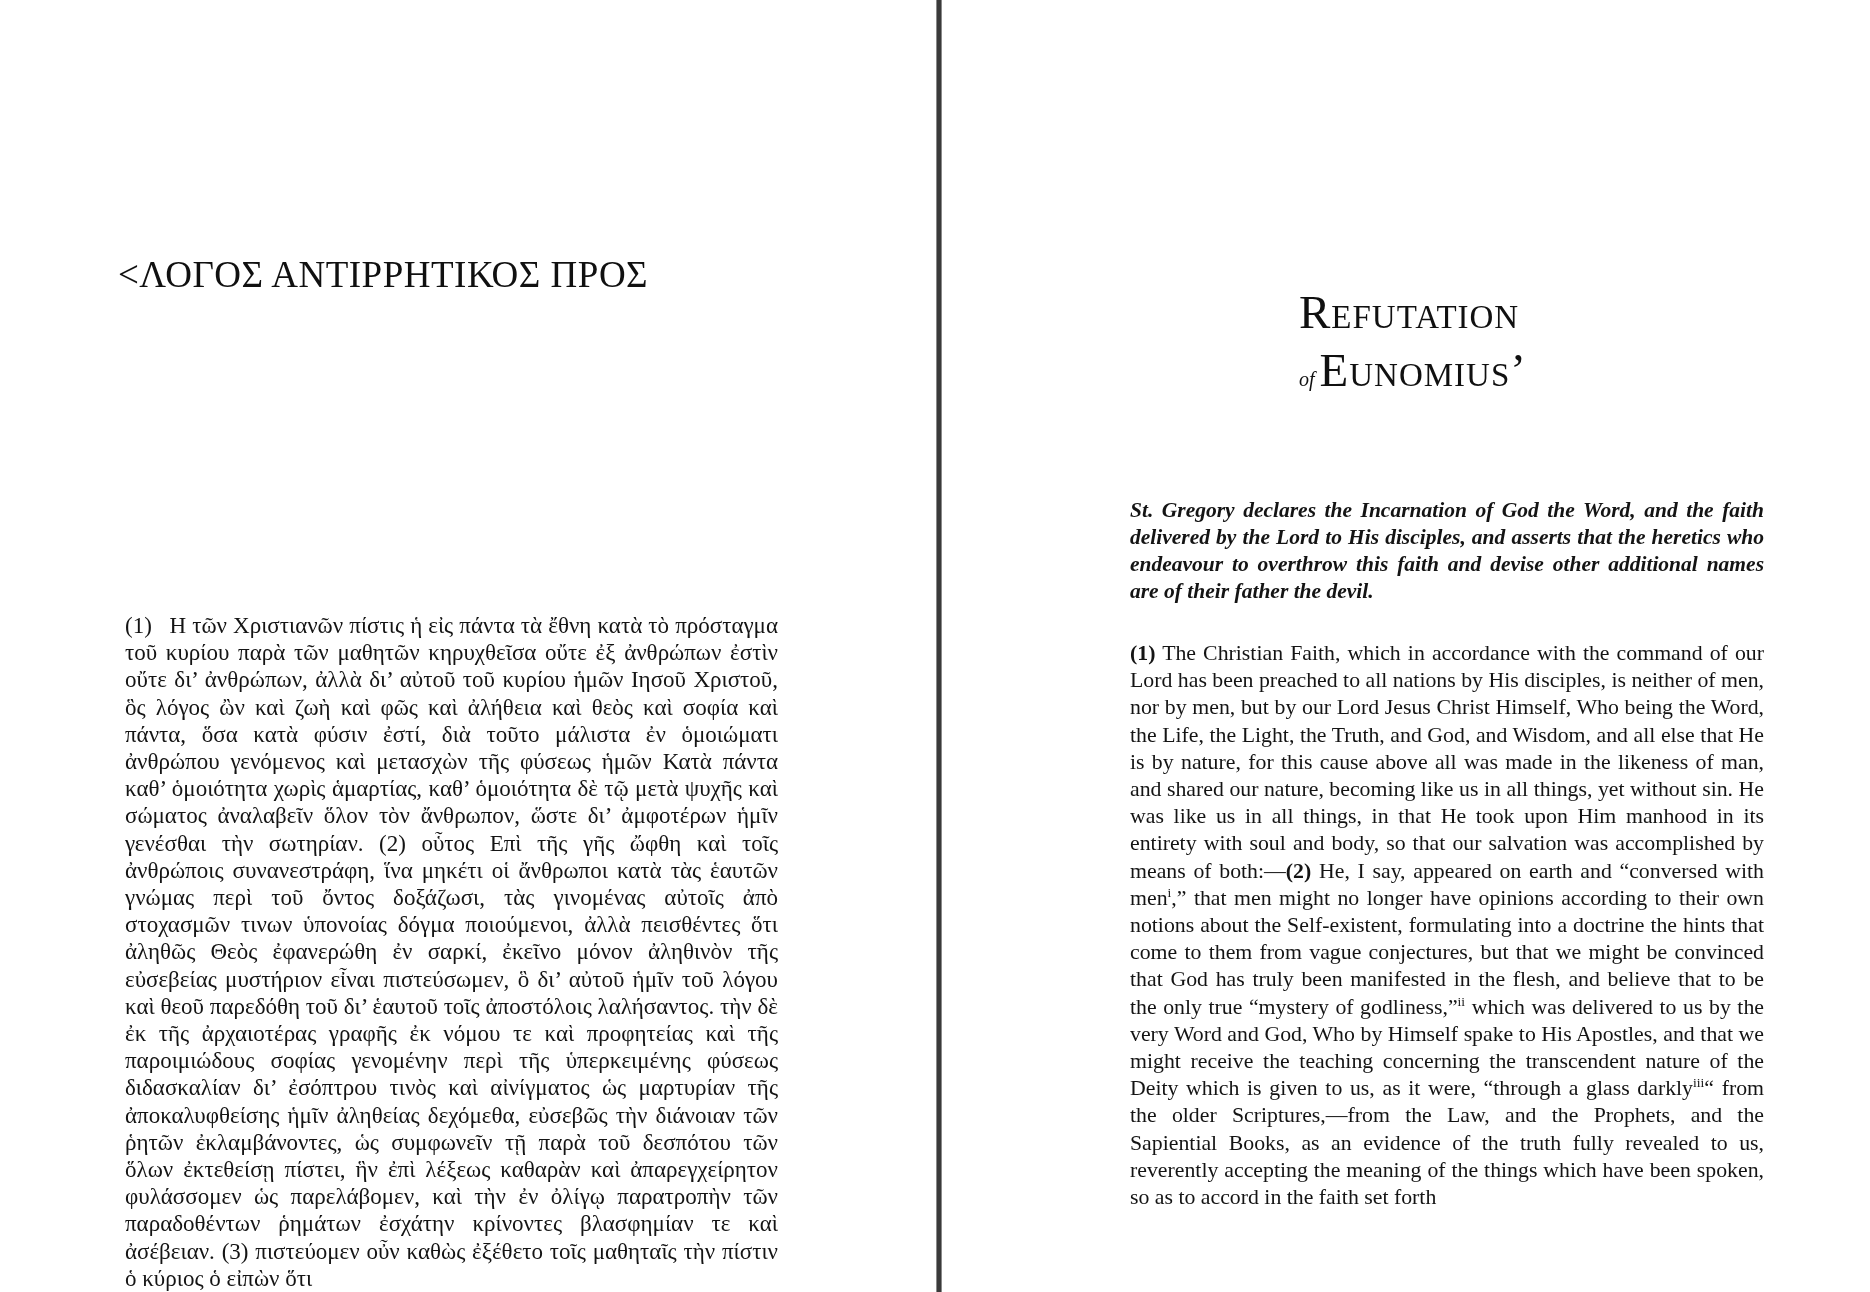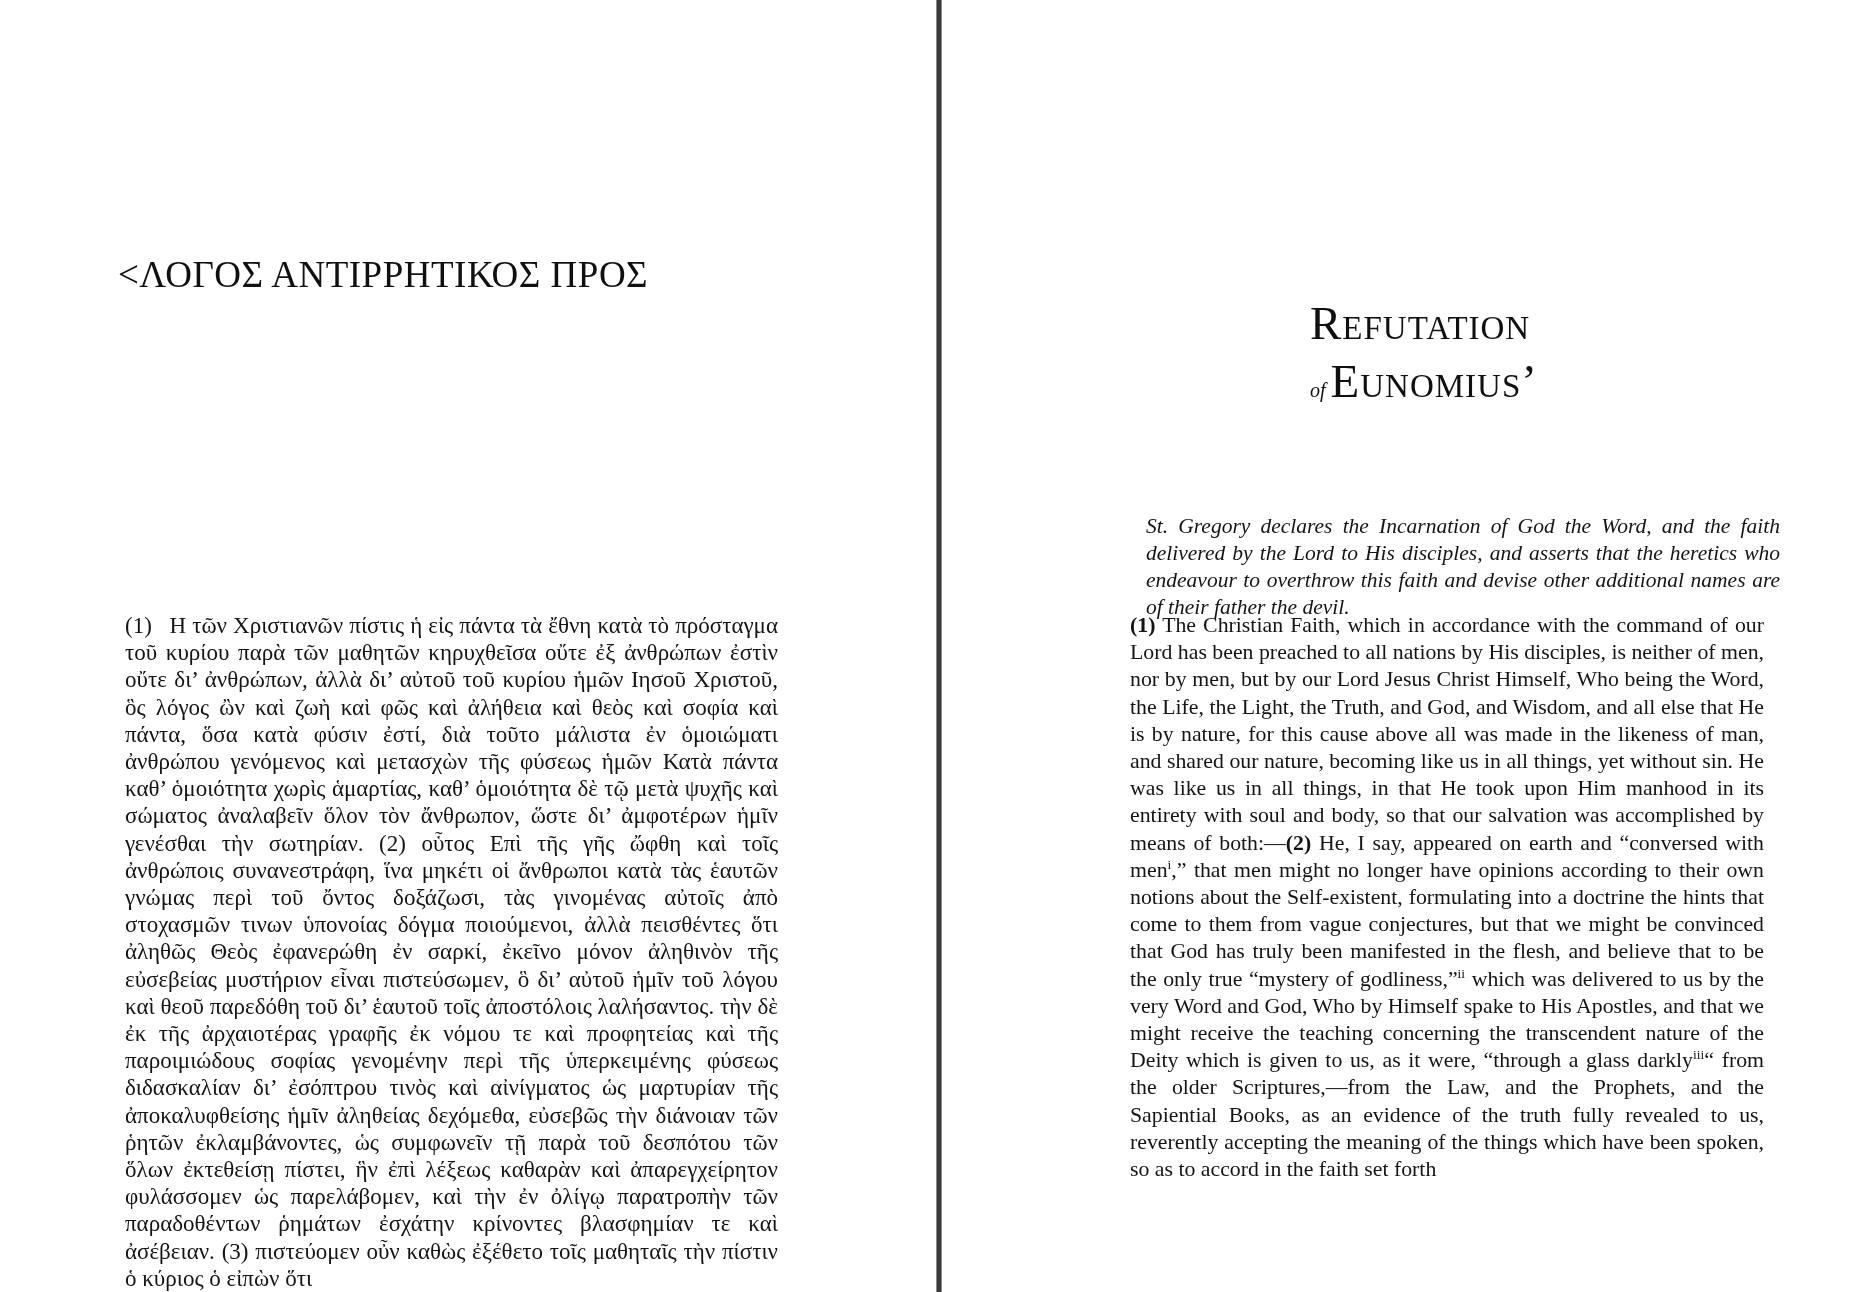--- a/index.html
+++ b/index.html
@@ -62,21 +62,21 @@
     width: 634px;
     font-style: italic;
     font-size: 21.5px;
     line-height: 27px;
     text-align: justify;
     text-justify: inter-word;
     color: #141414;
   }
   .eng-body {
     position: absolute;
-    left: 1130px; top: 612px;
+    left: 1130px; top: 640px;
     width: 634px;
     font-size: 21.8px;
     line-height: 27.2px;
     text-align: justify;
     text-justify: inter-word;
     color: #141414;
   }
   .eng-body b { font-weight: bold; }
   sup.note {
     font-size: 62%;
@@ -91,21 +91,21 @@
 
 <div>
   <h1 class="greek-title" style="margin:0; font-weight:normal;">
     <span>&lt;ΛΟΓΟΣ ΑΝΤΙΡΡΗΤΙΚΟΣ ΠΡΟΣ</span><br>
   </h1>
 
   <p class="greek-body" style="margin:0;">(1)  Η τῶν Χριστιανῶν πίστις ἡ εἰς πάντα τὰ ἔθνη κατὰ τὸ πρόσταγμα τοῦ κυρίου παρὰ τῶν μαθητῶν κηρυχθεῖσα οὔτε ἐξ ἀνθρώπων ἐστὶν οὔτε δι’ ἀνθρώπων, ἀλλὰ δι’ αὐτοῦ τοῦ κυρίου ἡμῶν Ιησοῦ Χριστοῦ, ὃς λόγος ὢν καὶ ζωὴ καὶ φῶς καὶ ἀλήθεια καὶ θεὸς καὶ σοφία καὶ πάντα, ὅσα κατὰ φύσιν ἐστί, διὰ τοῦτο μάλιστα ἐν ὁμοιώματι ἀνθρώπου γενόμενος καὶ μετασχὼν τῆς φύσεως ἡμῶν Κατὰ πάντα καθ’ ὁμοιότητα χωρὶς ἁμαρτίας, καθ’ ὁμοιότητα δὲ τῷ μετὰ ψυχῆς καὶ σώματος ἀναλαβεῖν ὅλον τὸν ἄνθρωπον, ὥστε δι’ ἀμφοτέρων ἡμῖν γενέσθαι τὴν σωτηρίαν. (2) οὗτος Επὶ τῆς γῆς ὤφθη καὶ τοῖς ἀνθρώποις συνανεστράφη, ἵνα μηκέτι οἱ ἄνθρωποι κατὰ τὰς ἑαυτῶν γνώμας περὶ τοῦ ὄντος δοξάζωσι, τὰς γινομένας αὐτοῖς ἀπὸ στοχασμῶν τινων ὑπονοίας δόγμα ποιούμενοι, ἀλλὰ πεισθέντες ὅτι ἀληθῶς Θεὸς ἐφανερώθη ἐν σαρκί, ἐκεῖνο μόνον ἀληθινὸν τῆς εὐσεβείας μυστήριον εἶναι πιστεύσωμεν, ὃ δι’ αὐτοῦ ἡμῖν τοῦ λόγου καὶ θεοῦ παρεδόθη τοῦ δι’ ἑαυτοῦ τοῖς ἀποστόλοις λαλήσαντος. τὴν δὲ ἐκ τῆς ἀρχαιοτέρας γραφῆς ἐκ νόμου τε καὶ προφητείας καὶ τῆς παροιμιώδους σοφίας γενομένην περὶ τῆς ὑπερκειμένης φύσεως διδασκαλίαν δι’ ἐσόπτρου τινὸς καὶ αἰνίγματος ὡς μαρτυρίαν τῆς ἀποκαλυφθείσης ἡμῖν ἀληθείας δεχόμεθα, εὐσεβῶς τὴν διάνοιαν τῶν ῥητῶν ἐκλαμβάνοντες, ὡς συμφωνεῖν τῇ παρὰ τοῦ δεσπότου τῶν ὅλων ἐκτεθείσῃ πίστει, ἣν ἐπὶ λέξεως καθαρὰν καὶ ἀπαρεγχείρητον φυλάσσομεν ὡς παρελάβομεν, καὶ τὴν ἐν ὀλίγῳ παρατροπὴν τῶν παραδοθέντων ῥημάτων ἐσχάτην κρίνοντες βλασφημίαν τε καὶ ἀσέβειαν. (3) πιστεύομεν οὖν καθὼς ἐξέθετο τοῖς μαθηταῖς τὴν πίστιν ὁ κύριος ὁ εἰπὼν ὅτι</p>
 </div>
 
 <div>
-  <h1 class="eng-title" style="margin:16px; font-weight:normal;">
+  <h1 class="eng-title" style="margin:5px; font-weight:normal;">
     <span>Refutation</span><br>
     <span class="of-word">of </span><span>Eunomius’</span><br>
   </h1>
 
-  <p class="eng-summary" style="margin:16px;">St. Gregory declares the Incarnation of God the Word, and the faith delivered by the Lord to His disciples, and asserts that the heretics who endeavour to overthrow this faith and devise other additional names are of their father the devil.</p>
+  <p class="eng-summary" style="margin:0;font-weight:bold;">St. Gregory declares the Incarnation of God the Word, and the faith delivered by the Lord to His disciples, and asserts that the heretics who endeavour to overthrow this faith and devise other additional names are of their father the devil.</p>
 
   <p class="eng-body" style="margin:0;"><b>(1)</b><span> The Christian Faith, which in accordance with the command of our Lord has been preached to all nations by His disciples, is neither of men, nor by men, but by our Lord Jesus Christ Himself, Who being the Word, the Life, the Light, the Truth, and God, and Wisdom, and all else that He is by nature, for this cause above all was made in the likeness of man, and shared our nature, becoming like us in all things, yet without sin. He was like us in all things, in that He took upon Him manhood in its entirety with soul and body, so that our salvation was accomplished by means of both:—</span><b>(2)</b><span> He, I say, appeared on earth and “conversed with men</span><sup class="note">i</sup><span>,” that men might no longer have opinions according to their own notions about the Self-existent, formulating into a doctrine the hints that come to them from vague conjectures, but that we might be convinced that God has truly been manifested in the flesh, and believe that to be the only true “mystery of godliness,”</span><sup class="note">ii</sup><span> which was delivered to us by the very Word and God, Who by Himself spake to His Apostles, and that we might receive the teaching concerning the transcendent nature of the Deity which is given to us, as it were, “through a glass darkly</span><sup class="note">iii</sup><span>“ from the older Scriptures,—from the Law, and the Prophets, and the Sapiential Books, as an evidence of the truth fully revealed to us, reverently accepting the meaning of the things which have been spoken, so as to accord in the faith set forth</span></p>
 </div>
 
 </body></html>

